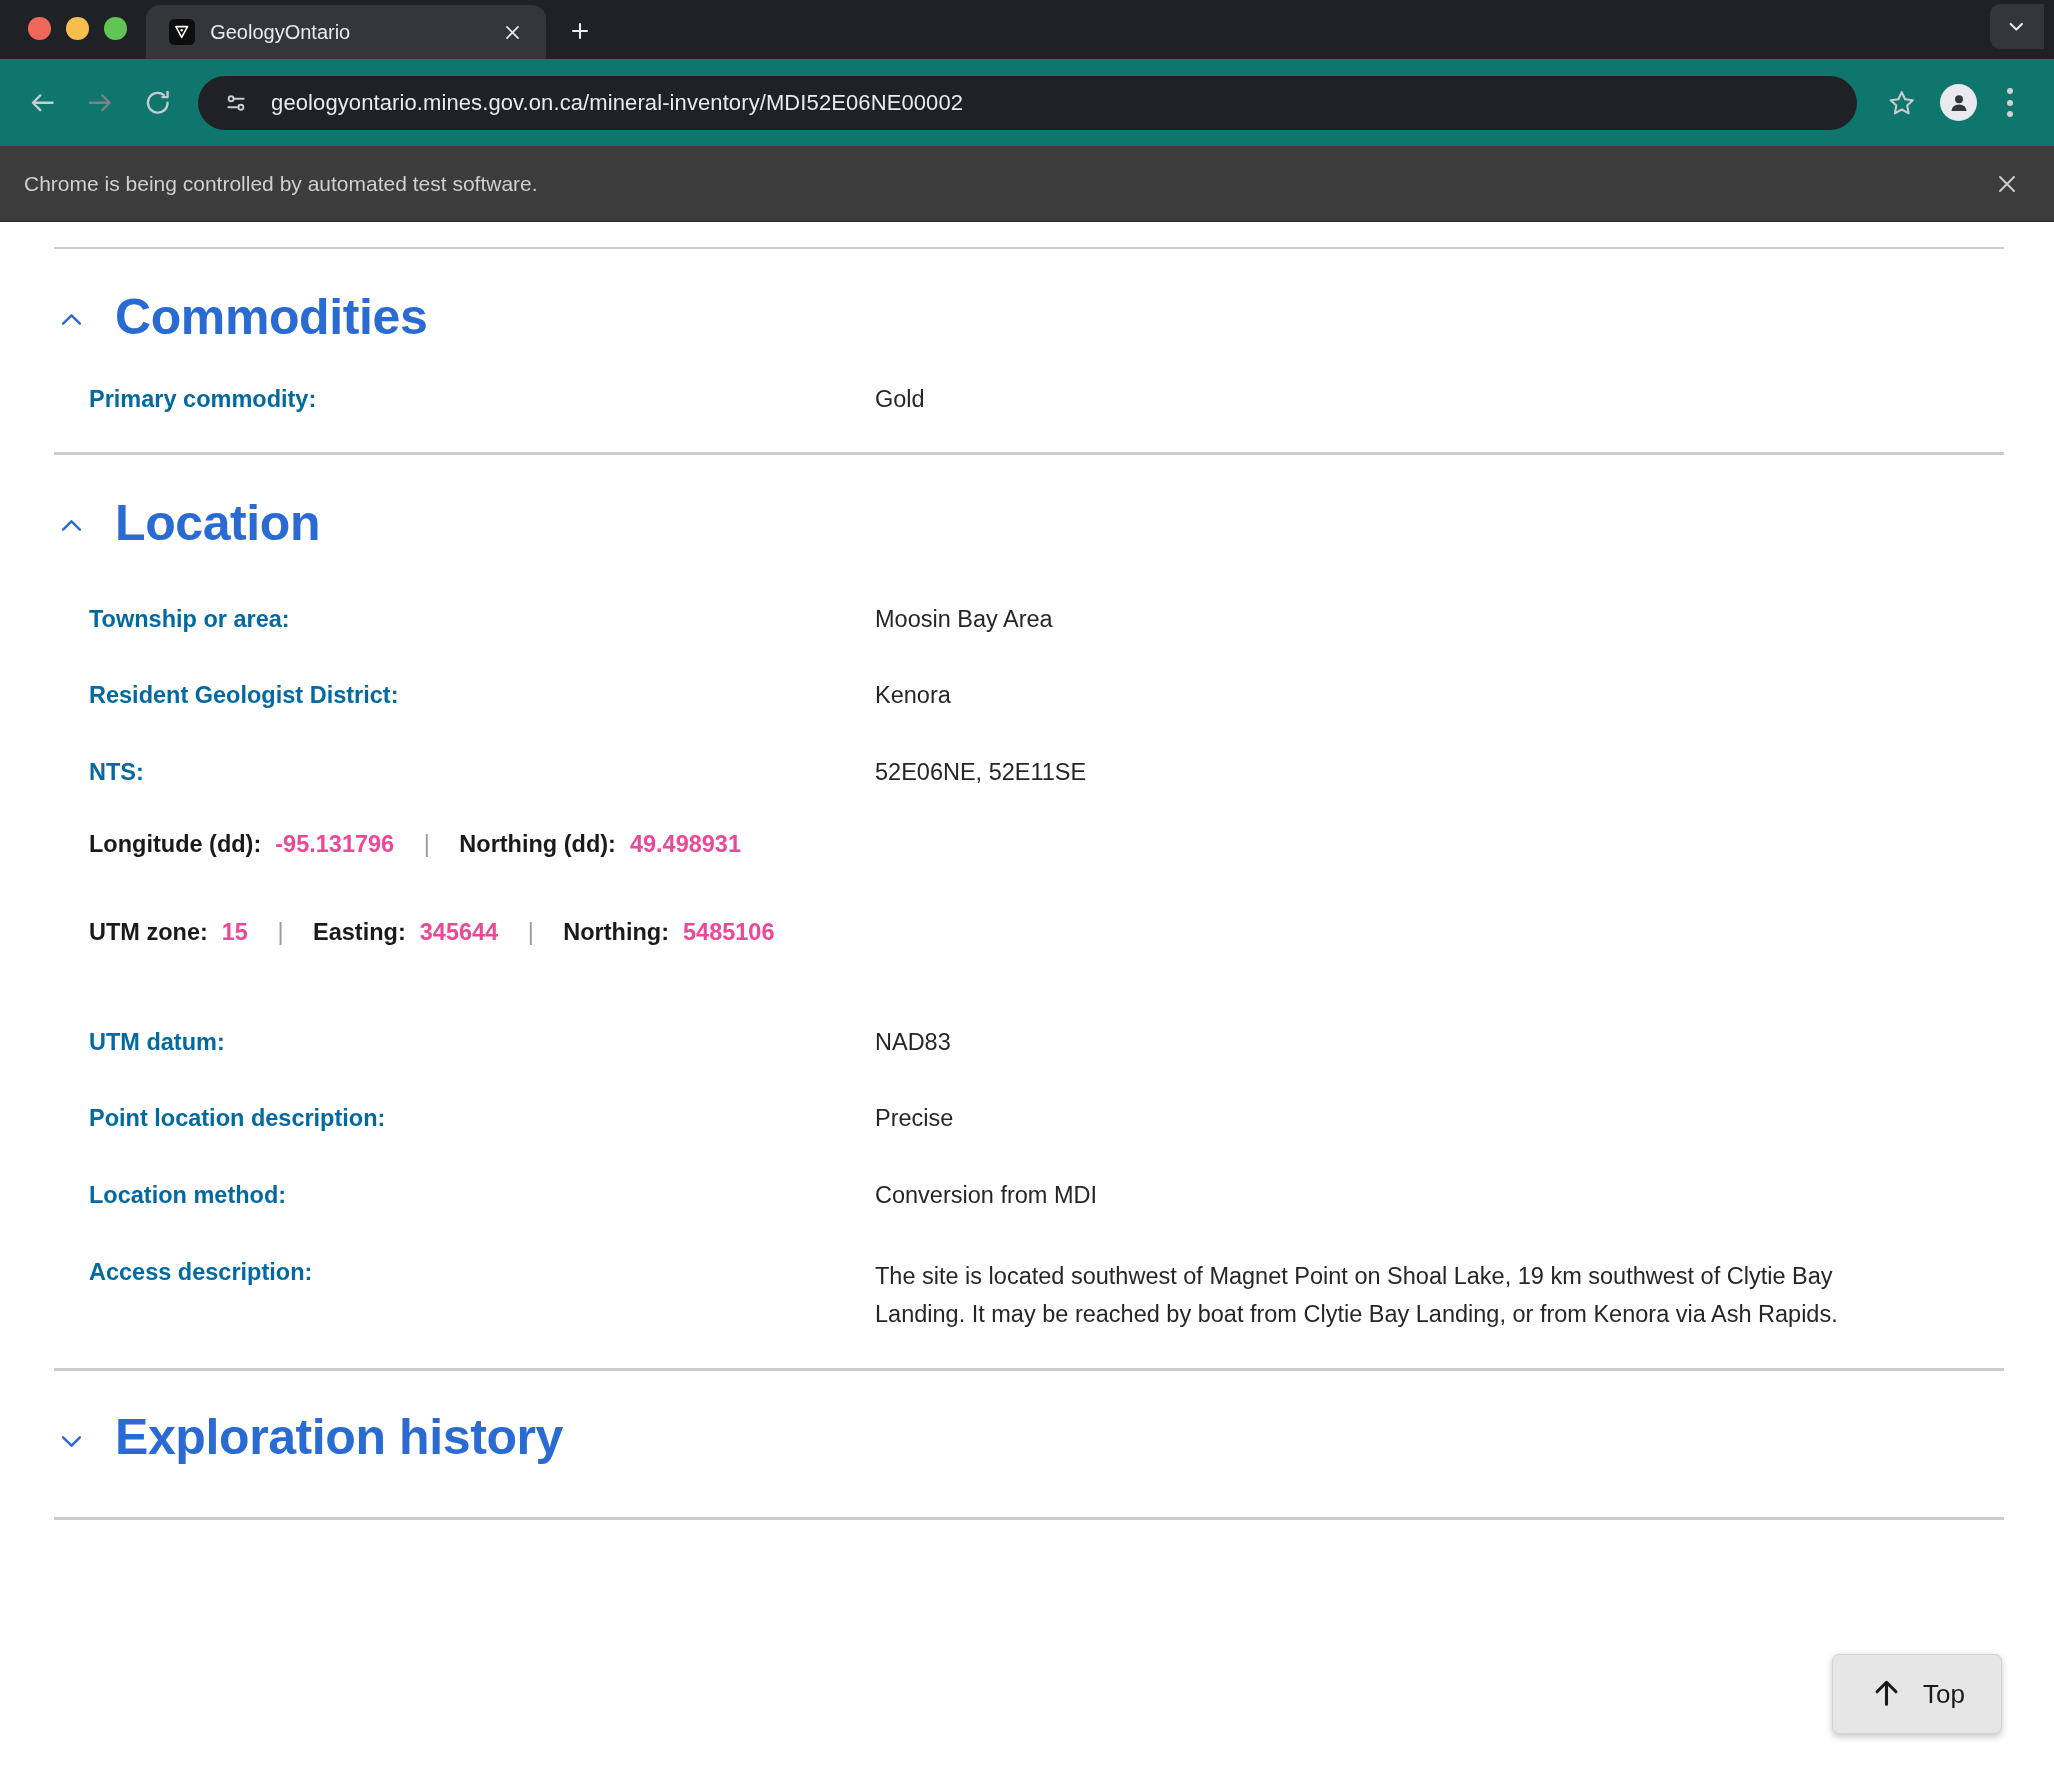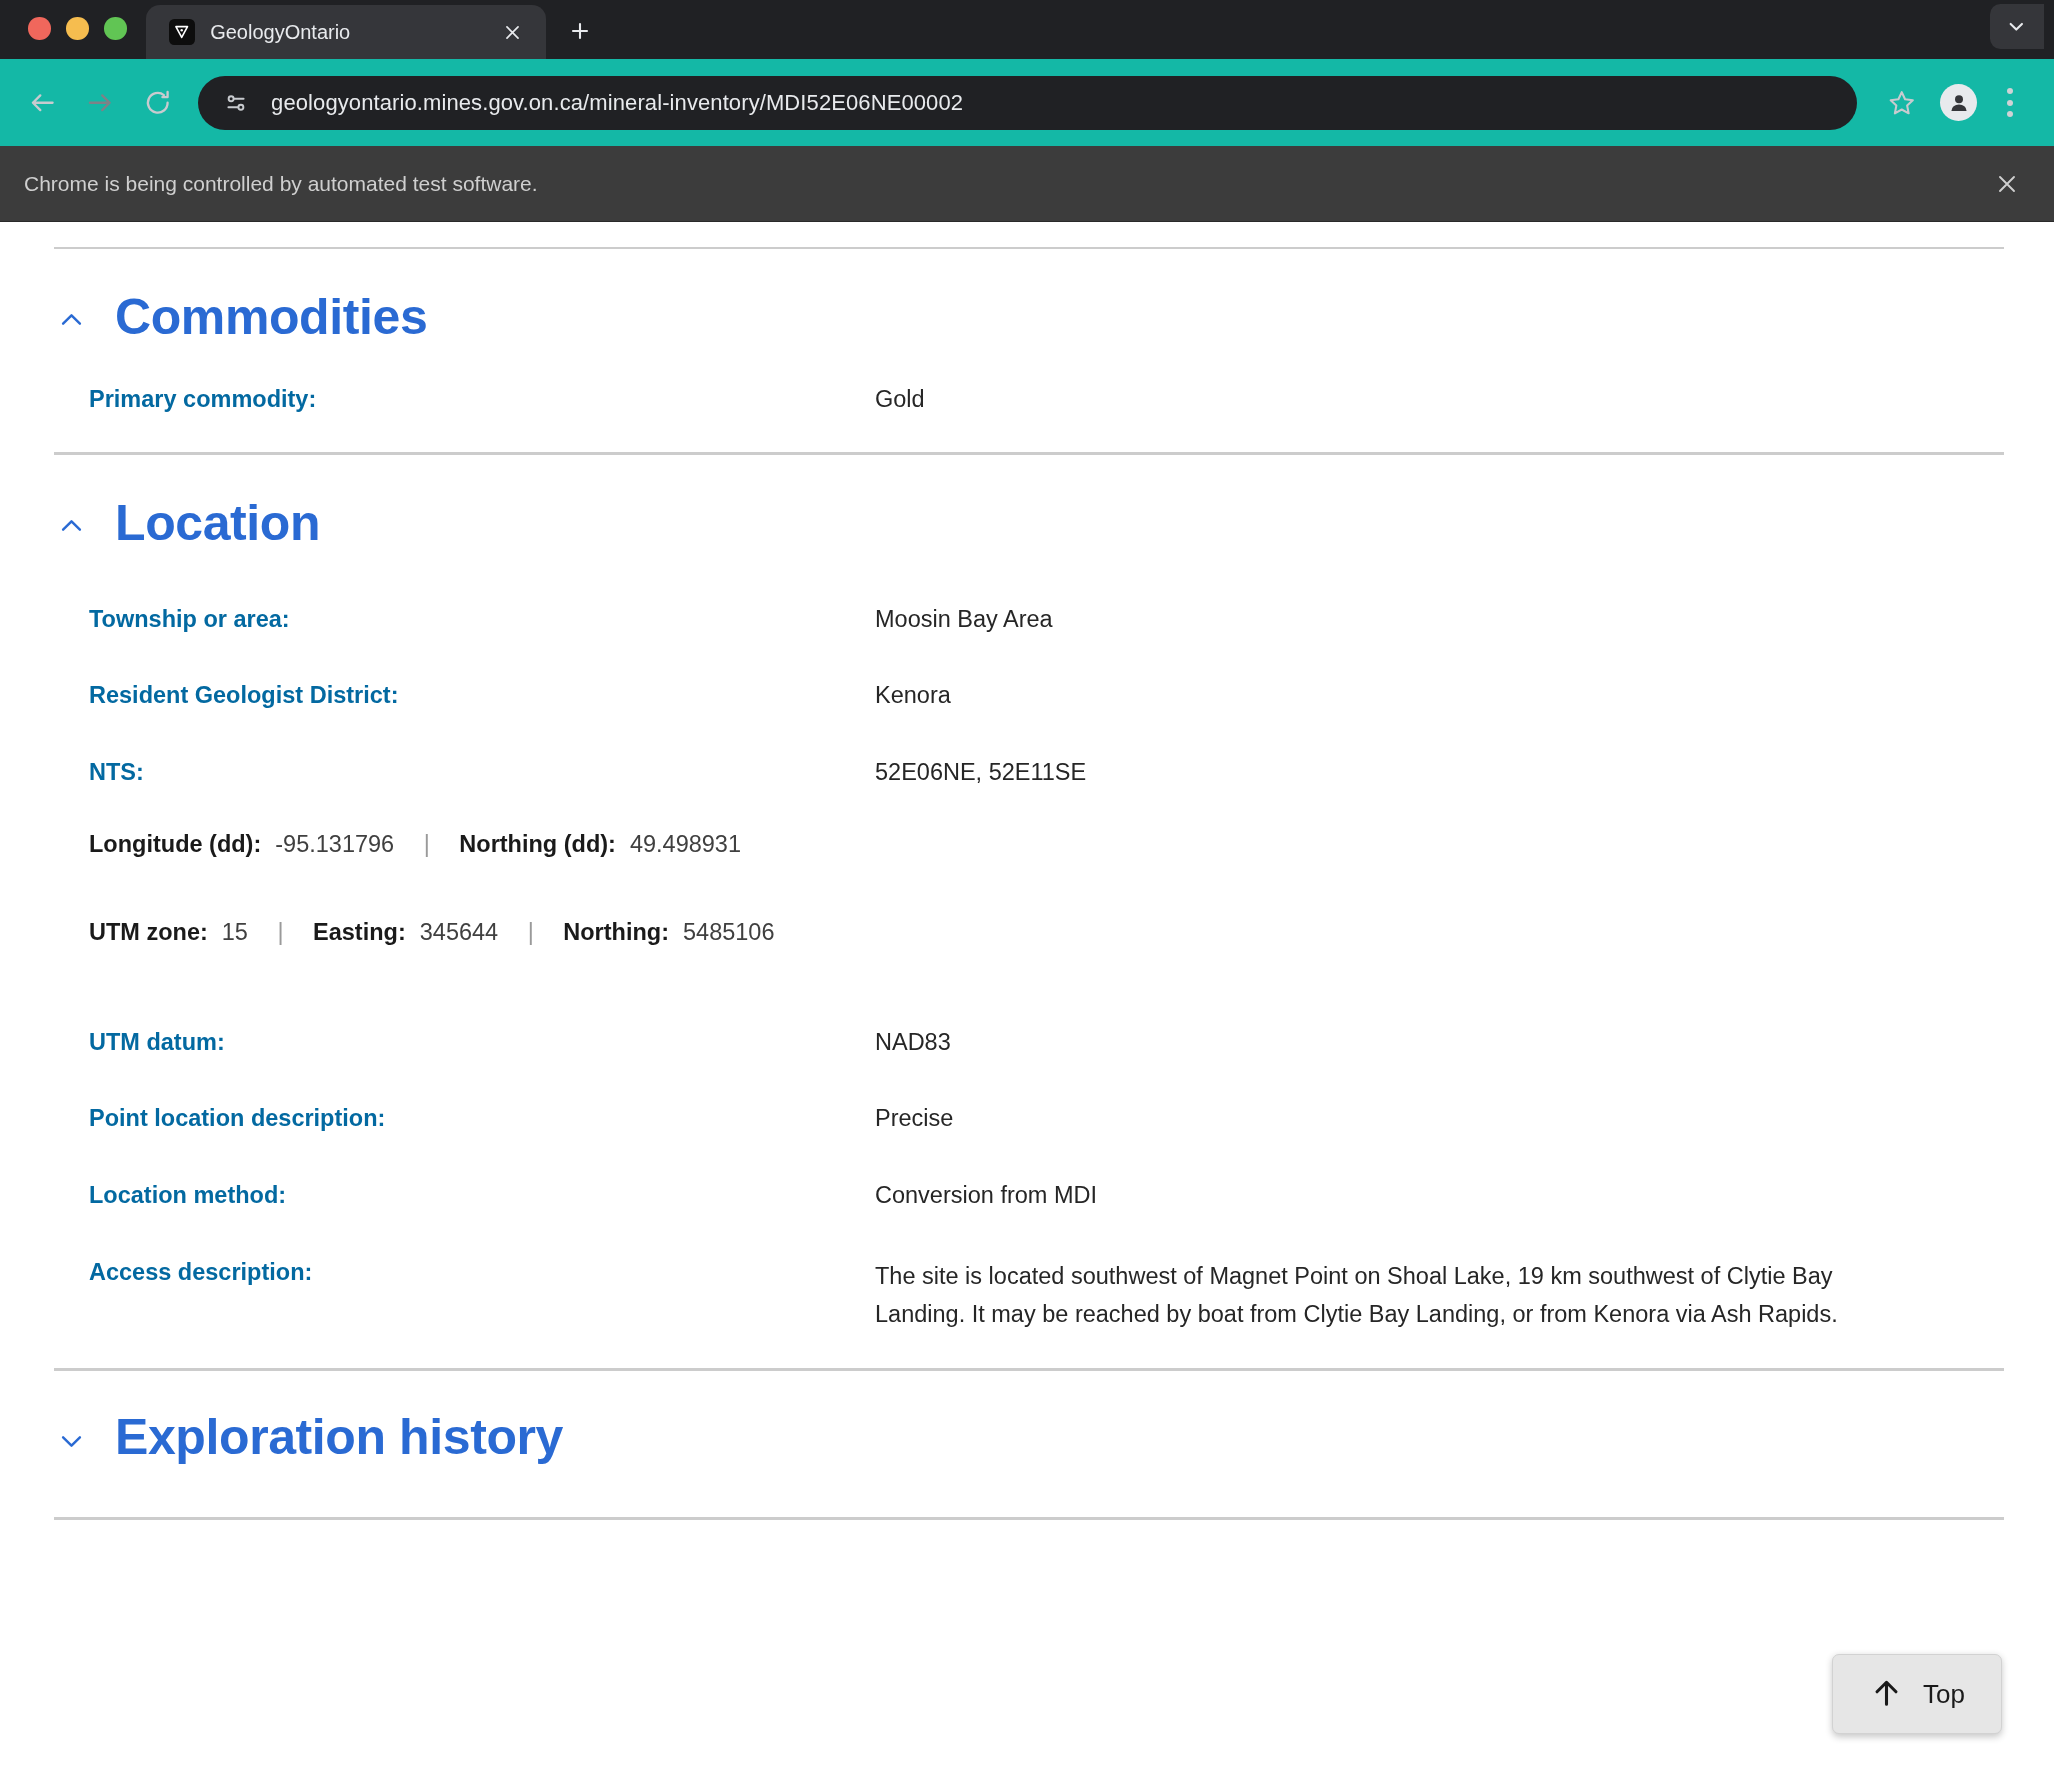--- a/index.html
+++ b/index.html
@@ -82,21 +82,21 @@
     right: 10.4px;
     top: 3.5px;
     width: 54px; height: 45px;
     background: #35363a;
     border-radius: 10.4px 0 0 10.4px;
     display: flex; align-items: center; justify-content: center;
   }
 
   .toolbar {
     height: 87px;
-    background: #14b8a6;
+    background: #0f766e;
     display: flex;
     align-items: center;
     padding: 0 22.6px 0 15.6px;
     gap: 3.5px;
   }
   .navbtn {
     width: 54px; height: 54px;
     display: flex; align-items: center; justify-content: center;
     border-radius: 50%;
     flex: 0 0 auto;
@@ -237,21 +237,21 @@
   
   .frow-inline {
     display: flex;
     align-items: baseline;
     margin-bottom: 37px;
     font-size: 23.5px;
     color: #262626;
     flex-wrap: nowrap;
   }
   .frow-inline b { font-weight: bold; color: #1a1a1a; }
-  .inline-val { color: #404040; }
+  .inline-val { color: #ec4899; font-weight: bold; }
   .sep {
     color: #9a9a9a;
     font-weight: normal;
   }
 
   
   .top-btn {
     position: absolute;
     right: 52px;
     bottom: 54px;

